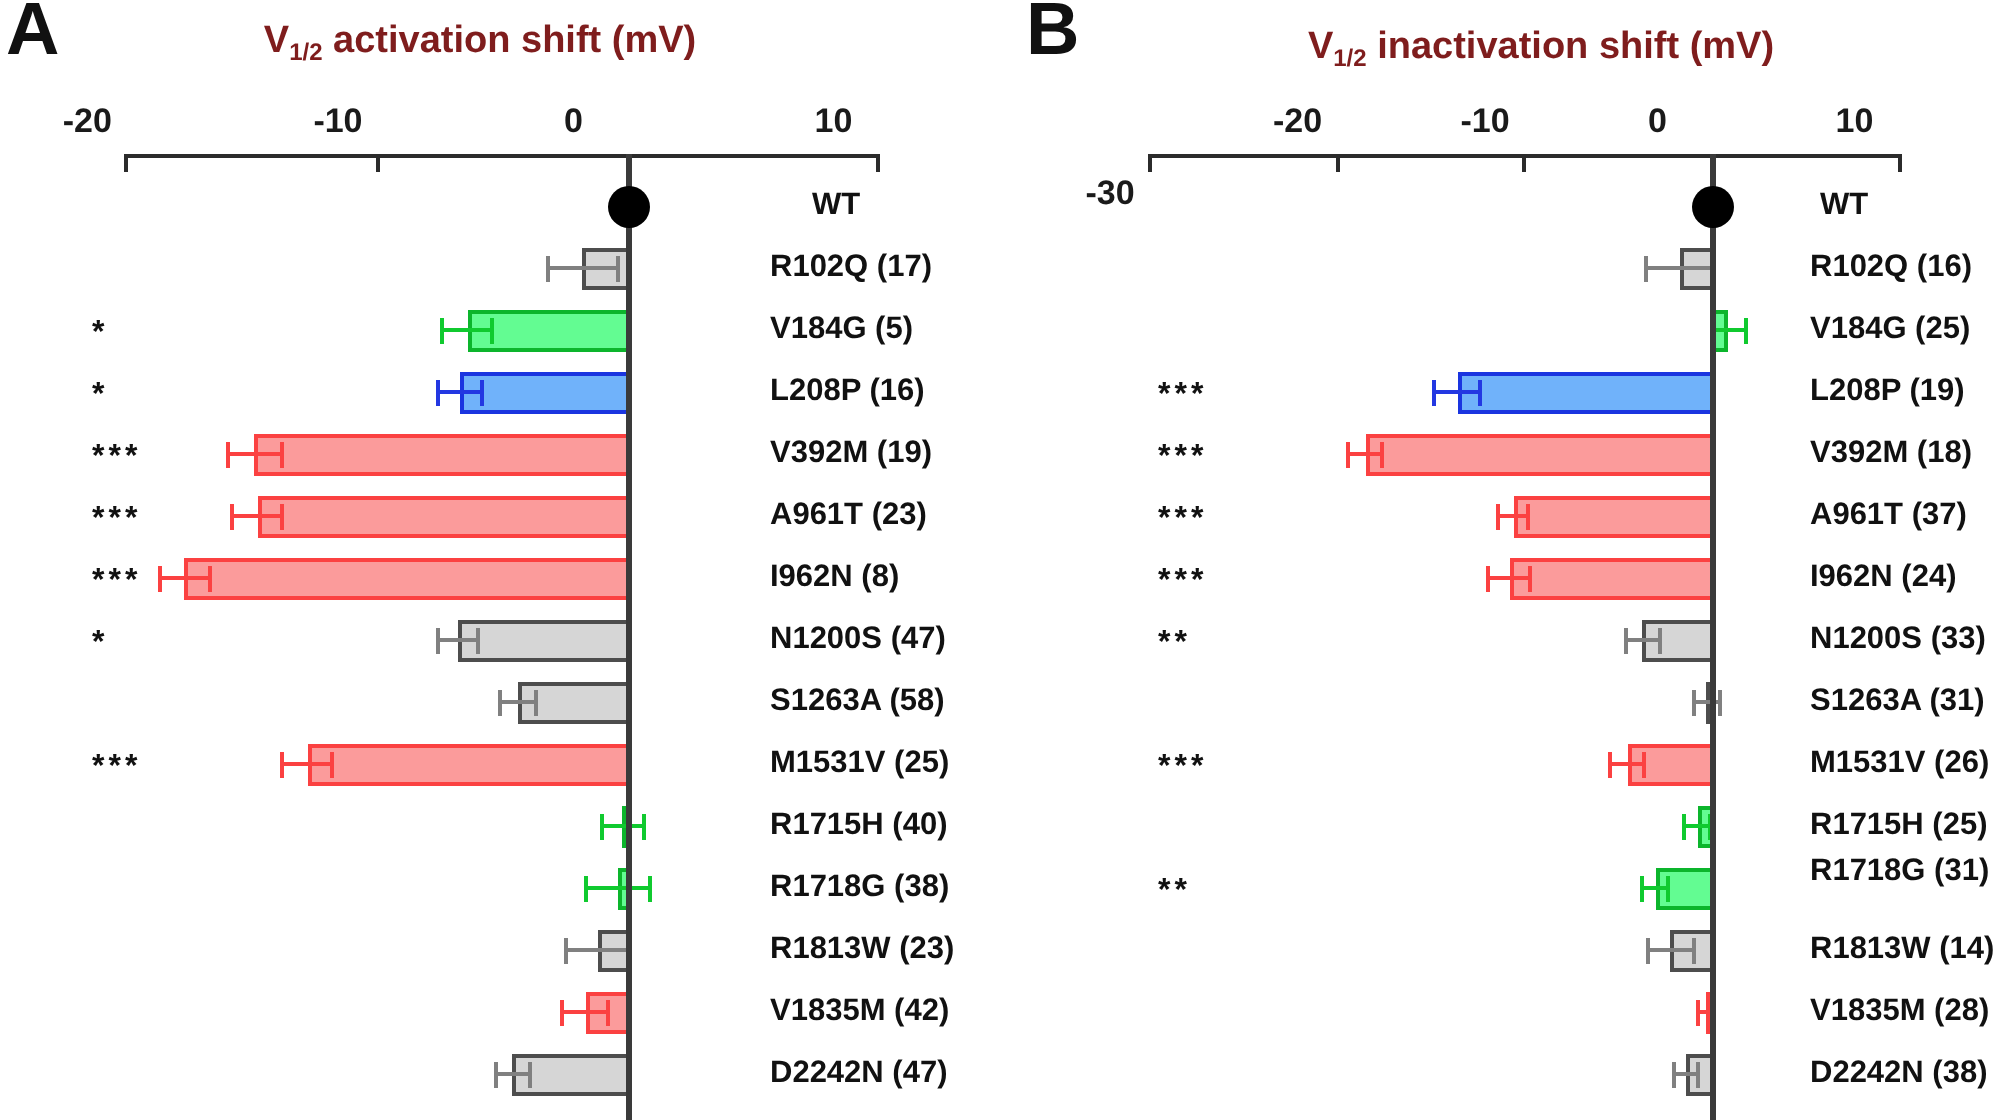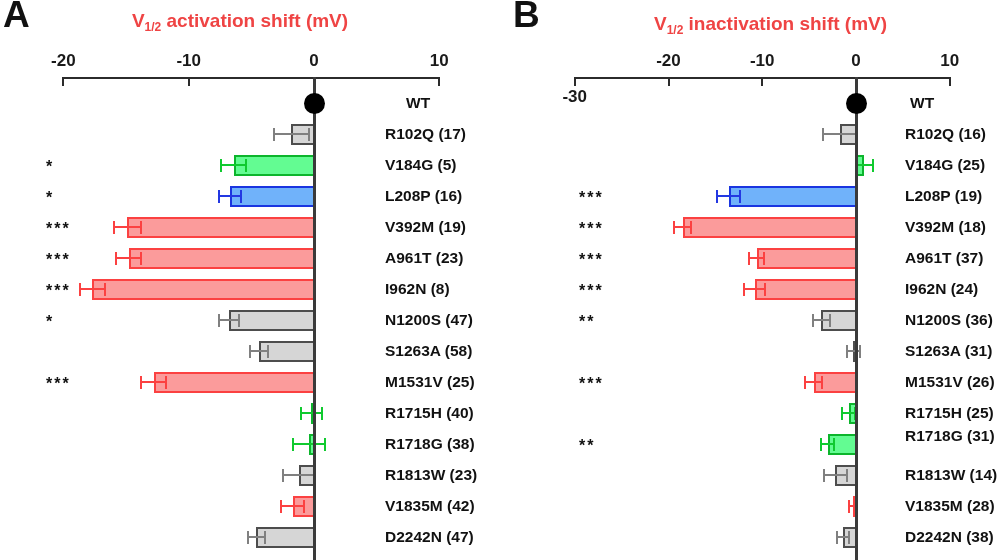--- a/index.html
+++ b/index.html
@@ -4,26 +4,26 @@
 <style>
   html,body{margin:0;padding:0;background:#fff;}
   .fig{position:relative;width:1003px;height:560px;background:#ffffff;overflow:hidden;
        font-family:"Liberation Sans",sans-serif;color:#1a1a1a;}
   .panel{position:absolute;top:0;height:560px;}
   #panel-A{left:0;width:503px;}
   #panel-B{left:503px;width:500px;}
   .letter{position:absolute;top:-4px;font-size:37px;font-weight:bold;color:#111;line-height:1;}
   #panel-A .letter{left:3px;}
   #panel-B .letter{left:10px;}
-  .ptitle{position:absolute;top:10px;font-size:19px;font-weight:bold;text-align:center;white-space:nowrap;color:#ef4444;}
+  .ptitle{position:absolute;top:10px;font-size:19px;font-weight:bold;text-align:center;white-space:nowrap;color:#7f1d1d;}
   #panel-A .ptitle{left:90px;width:300px;}
   #panel-B .ptitle{left:115px;width:305px;top:13px;}
   .ptitle sub{font-size:12px;vertical-align:-4px;}
   .abs{position:absolute;}
-  .ticklbl{position:absolute;width:64px;text-align:center;font-weight:bold;font-size:17px;color:#1a1a1a;}
+  .ticklbl{position:absolute;width:64px;font-weight:bold;font-size:17px;color:#1a1a1a;}
   .rowlbl{position:absolute;font-weight:bold;font-size:15.5px;color:#111;white-space:nowrap;line-height:22px;}
   .siglbl{position:absolute;font-weight:bold;font-size:16px;color:#111;letter-spacing:2px;line-height:16px;}
 </style>
 </head>
 <body>
 
 <div class="fig">
 
   <section class="panel" id="panel-A">
     <div class="letter">A</div>
@@ -171,21 +171,21 @@
         <div class="abs" style="left: 241.438px; top: 288px; width: 20.625px; height: 2px; background: rgb(251, 65, 65); z-index: 3;"></div>
         <div class="abs" style="left: 240.438px; top: 282.5px; width: 2px; height: 13px; background: rgb(251, 65, 65); z-index: 3;"></div>
         <div class="abs" style="left: 261.062px; top: 282.5px; width: 2px; height: 13px; background: rgb(251, 65, 65); z-index: 3;"></div>
         <div class="siglbl" style="left: 76px; top: 283px;">***</div>
         <div class="rowlbl" style="left: 402px; top: 278px;">I962N (24)</div>
         <div class="abs" style="left: 318.312px; top: 309.5px; width: 35.6875px; height: 21px; background: rgb(214, 214, 214); border: 2px solid rgb(77, 77, 77); box-sizing: border-box; z-index: 2;"></div>
         <div class="abs" style="left: 309.875px; top: 319px; width: 16.875px; height: 2px; background: rgb(128, 128, 128); z-index: 3;"></div>
         <div class="abs" style="left: 308.875px; top: 313.5px; width: 2px; height: 13px; background: rgb(128, 128, 128); z-index: 3;"></div>
         <div class="abs" style="left: 325.75px; top: 313.5px; width: 2px; height: 13px; background: rgb(128, 128, 128); z-index: 3;"></div>
         <div class="siglbl" style="left: 76px; top: 314px;">**</div>
-        <div class="rowlbl" style="left: 402px; top: 309px;">N1200S (36)</div>
+        <div class="rowlbl" style="left: 402px; top: 309px;">N1200S (33)</div>
         <div class="abs" style="left: 350.188px; top: 340.5px; width: 3.8125px; height: 21px; background: rgb(214, 214, 214); border: 2px solid rgb(77, 77, 77); box-sizing: border-box; z-index: 2;"></div>
         <div class="abs" style="left: 343.625px; top: 350px; width: 13.125px; height: 2px; background: rgb(128, 128, 128); z-index: 3;"></div>
         <div class="abs" style="left: 342.625px; top: 344.5px; width: 2px; height: 13px; background: rgb(128, 128, 128); z-index: 3;"></div>
         <div class="abs" style="left: 355.75px; top: 344.5px; width: 2px; height: 13px; background: rgb(128, 128, 128); z-index: 3;"></div>
         <div class="rowlbl" style="left: 402px; top: 340px;">S1263A (31)</div>
         <div class="abs" style="left: 310.812px; top: 371.5px; width: 43.1875px; height: 21px; background: rgb(251, 155, 155); border: 2px solid rgb(251, 65, 65); box-sizing: border-box; z-index: 2;"></div>
         <div class="abs" style="left: 302.375px; top: 381px; width: 16.875px; height: 2px; background: rgb(251, 65, 65); z-index: 3;"></div>
         <div class="abs" style="left: 301.375px; top: 375.5px; width: 2px; height: 13px; background: rgb(251, 65, 65); z-index: 3;"></div>
         <div class="abs" style="left: 318.25px; top: 375.5px; width: 2px; height: 13px; background: rgb(251, 65, 65); z-index: 3;"></div>
         <div class="siglbl" style="left: 76px; top: 376px;">***</div>

